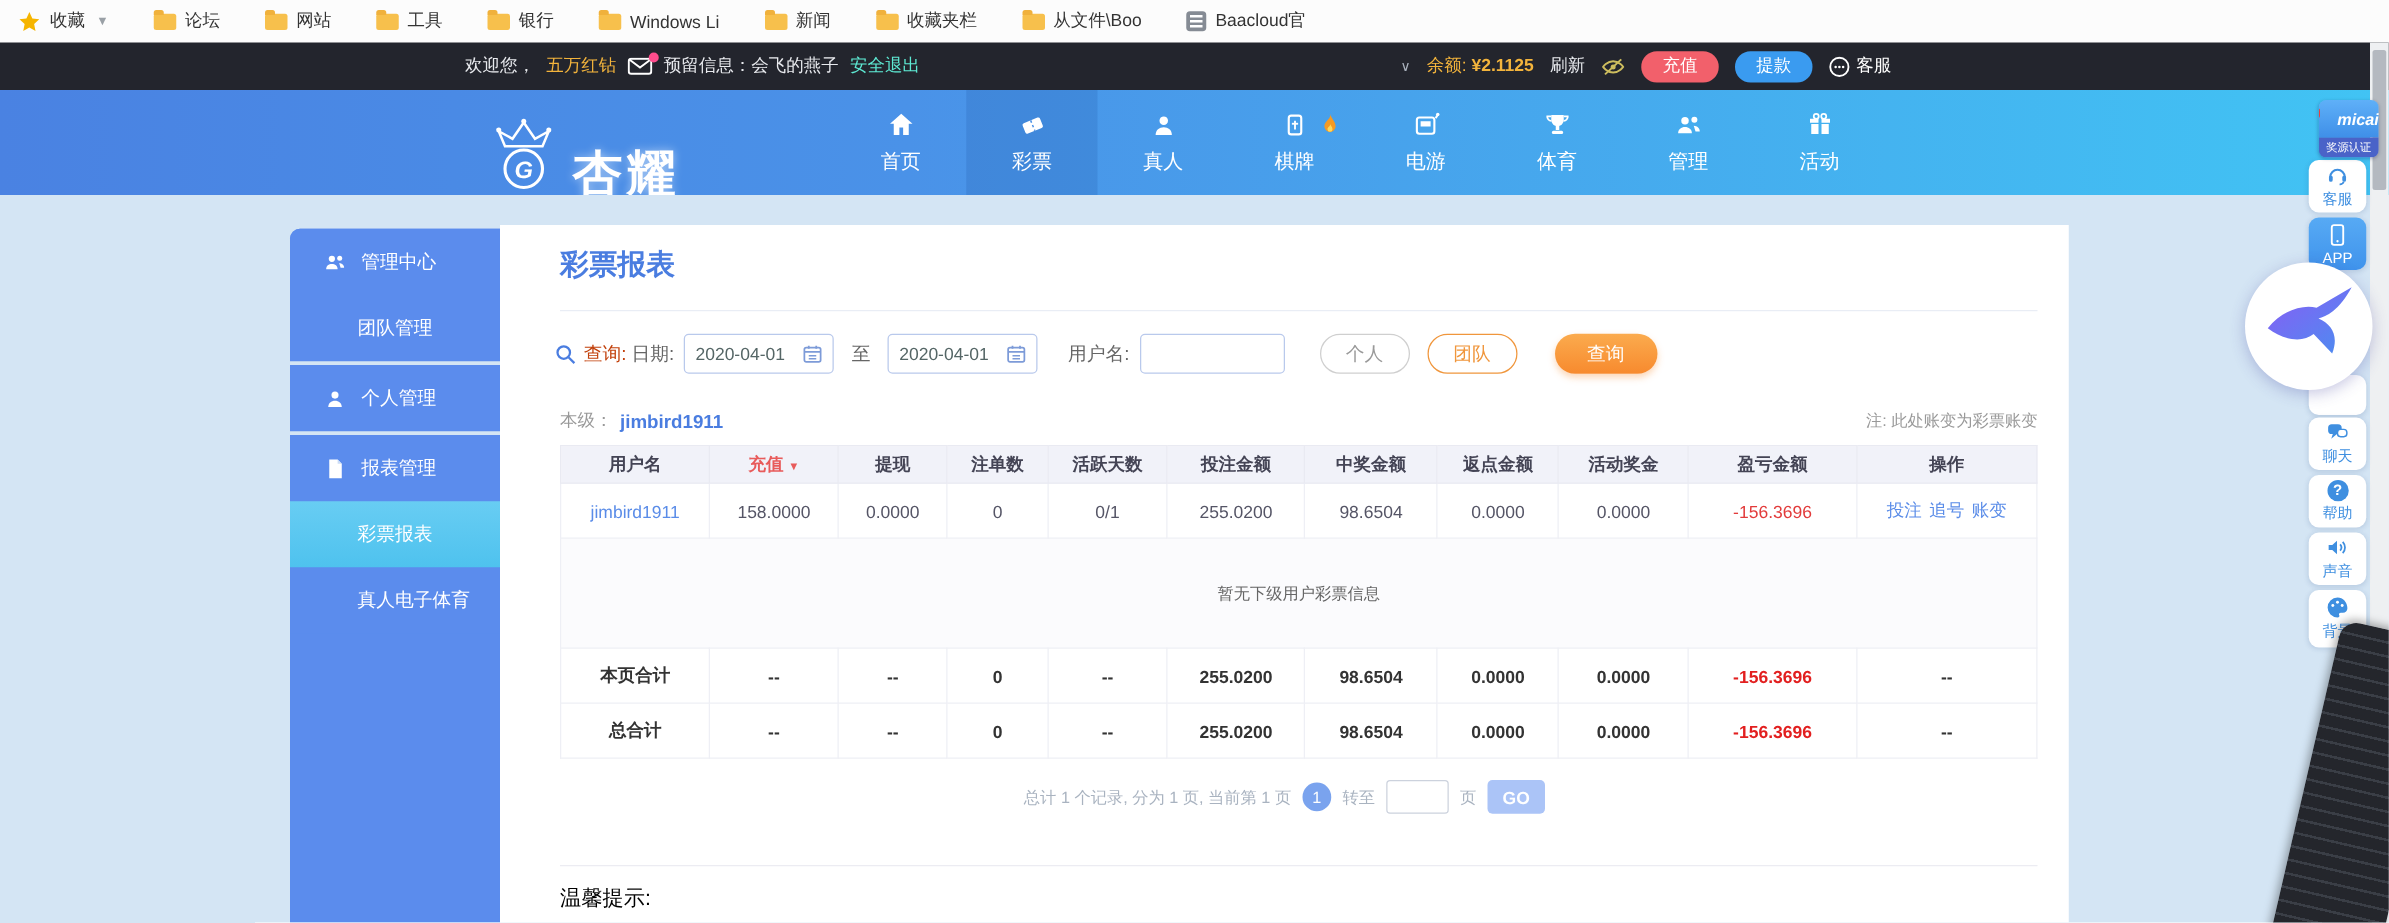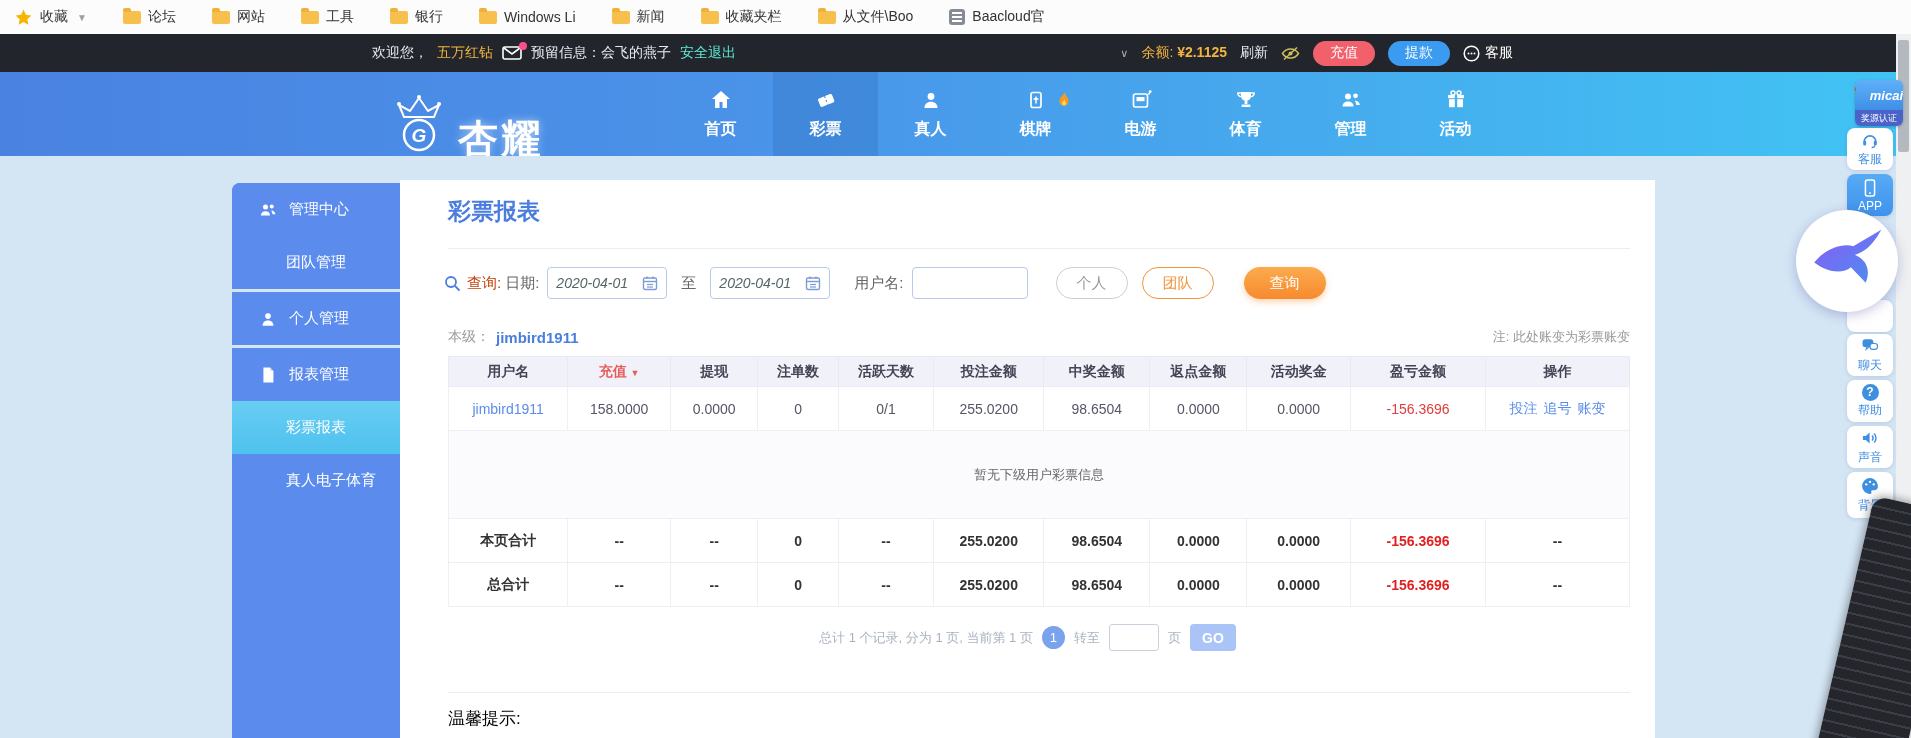--- a/index.html
+++ b/index.html
@@ -26,21 +26,21 @@
 .pill { height:25px; padding:0 17px; border-radius:13px; color:#fff; font-size:14px; display:flex; align-items:center; border:none; cursor:pointer; }
 .pill-red { background:#f2606b; }
 .pill-blue { background:#3a9bf0; }
 .chevron { color:#aab2bd; font-size:11px; }
 .service-link { display:flex; align-items:center; gap:5px; color:#fff; }
 
 
 .nav { position:absolute; top:72px; left:0; width:100%; height:84px; background:linear-gradient(90deg,#4a82e2 0%,#4a92e8 38%,#41c4f4 100%); }
 .logo { position:absolute; left:388px; top:8px; display:flex; align-items:center; gap:8px; color:#fff; cursor:pointer; }
 .logo-text { font-size:40px; font-weight:bold; letter-spacing:3px; text-shadow:0 0 8px rgba(255,255,255,.55);margin-top:32px; }
-.nav-menu { position:absolute; left:668px; top:0; height:84px; display:flex;font-weight:bold; }
+.nav-menu { position:absolute; left:668px; top:0; height:84px; display:flex; }
 .nav-item { width:105px; height:84px; display:flex; flex-direction:column; align-items:center; justify-content:center; gap:7px; color:#fff; font-size:16px; cursor:pointer; position:relative; }
 .nav-item.active { background:rgba(20,70,150,.16); }
 .nav-ico { width:24px; height:24px; }
 .flame { position:absolute; top:18px; right:16px; width:16px; height:20px; }
 
 
 .micai { position:absolute; left:1855px; top:80px; width:48px; height:46px; border-radius:6px; overflow:hidden; z-index:12; box-shadow:0 1px 3px rgba(0,0,60,.25); cursor:pointer; }
 .micai-top { height:30px; background:linear-gradient(180deg,#5fb0f8,#3f8fe8); color:#fff; font-size:13px; font-weight:bold; font-style:italic; display:flex; align-items:center; justify-content:center; gap:14px; }
 .micai-accent { width:7px; height:7px; border-radius:50%; background:conic-gradient(#e84040 0 50%, #3fbf6f 50% 100%); margin-top:-10px; }
 .micai-bottom { height:16px; background:#4a63c8; color:#fff; font-size:9px; display:flex; align-items:center; justify-content:center; }
@@ -57,21 +57,21 @@
 .sb-sub { padding-left:54px;text-align:center; }
 .sb-item.active { background:linear-gradient(180deg,#68cdf3,#4ec2ee); }
 
 
 .card { position:absolute; left:400px; top:180px; width:1255px; height:558px; background:#fff; }
 .card-title { position:absolute; top:16px; left:48px; font-size:23px; font-weight:bold; color:#4a7de0; }
 .title-divider { position:absolute; top:68px; left:48px; right:25px; height:1px; background:#e9edf5; }
 .query-row { position:absolute; top:86px; left:44px; height:34px; display:flex; align-items:center; font-size:15px; color:#666; }
 .q-label-blue { color:#c2410c; margin:0 4px 0 6px; }
 .input-box { height:32px; border:1px solid #b9c9ec; border-radius:4px; display:flex; align-items:center; padding:0 8px; background:#fff; margin-left:8px; }
-.input-box input { border:none; outline:none; width:86px; font-size:14px; color:#566; background:transparent;font-style:italic; }
+.input-box input { border:none; outline:none; width:86px; font-size:14px; color:#566; background:transparent; }
 .cal-ico { width:16px; height:16px; }
 .to-label { margin:0 6px 0 14px; }
 .user-label { margin-left:24px; }
 .user-input { width:116px; }
 .user-input input { width:100%; }
 .btn-pill { height:32px; padding:0 20px; border-radius:16px; background:#fff; font-size:15px; display:flex; align-items:center; cursor:pointer; }
 .btn-personal { border:1px solid #cfcfcf; color:#999; margin-left:28px; }
 .btn-team { border:1px solid #f0963c; color:#f0963c; margin-left:14px; }
 .btn-search { border:none; color:#fff; margin-left:30px; padding:0 26px; background:linear-gradient(180deg,#fbab4e,#f78a2e); box-shadow:0 3px 6px rgba(247,138,46,.35); }
 .level-row { position:absolute; top:148px; left:48px; right:25px; display:flex; align-items:center; font-size:14px; color:#999; }

